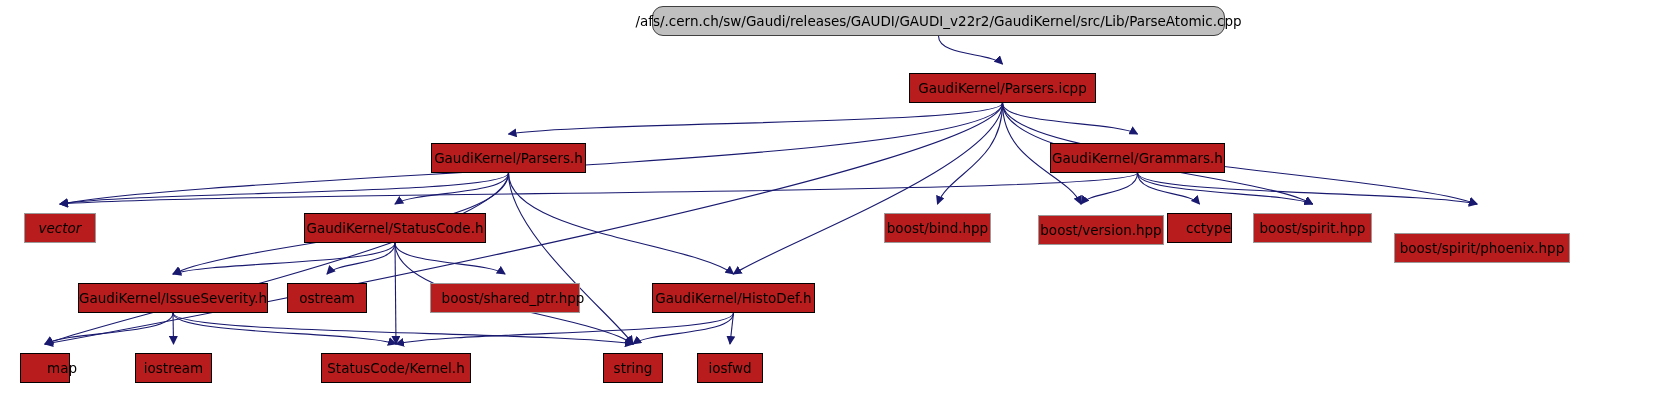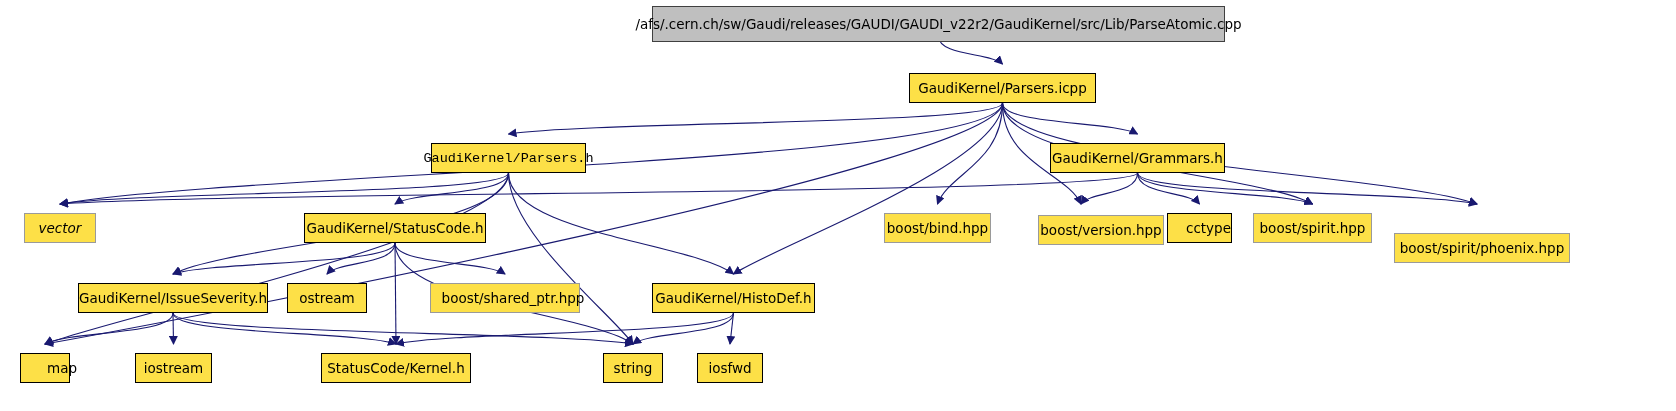--- a/index.html
+++ b/index.html
@@ -1,20 +1,20 @@
 <!DOCTYPE html>
 <html><head>
 <meta charset="utf-8">
 <style>
   html,body{margin:0;padding:0;background:#ffffff;}
   #canvas{position:relative;width:1676px;height:411px;background:#ffffff;
     font-family:"DejaVu Sans","Liberation Sans",sans-serif;}
   svg.edges{position:absolute;left:0;top:0;width:1676px;height:411px;overflow:visible;}
   .node{position:absolute;box-sizing:border-box;display:flex;align-items:center;
-    justify-content:center;background:#fde047;border:1px solid #000000;
+    justify-content:center;background:#b91c1c;border:1px solid #000000;
     font-size:13.5px;color:#000000;white-space:nowrap;letter-spacing:0px;height:30px;}
   .node.root{background:#bfbfbf;border:1px solid #404040;}
   .node.ext{border:1px solid #9a9a9a;}
 </style>
 </head>
 <body>
 
 <div id="canvas">
   <svg class="edges" viewBox="0 0 1676 411">
     <defs>
@@ -52,27 +52,27 @@
         <path d="M173,313 C173,335 68.03999999999999,331 45,344" fill="none" stroke="#191970" stroke-width="1.1" marker-end="url(#ah)"></path>
         <path d="M173,313 L173.5,344" fill="none" stroke="#191970" stroke-width="1.1" marker-end="url(#ah)"></path>
         <path d="M173,313 C173,335 355.86,331 396,344" fill="none" stroke="#191970" stroke-width="1.1" marker-end="url(#ah)"></path>
         <path d="M173,313 C173,335 550.2,331 633,344" fill="none" stroke="#191970" stroke-width="1.1" marker-end="url(#ah)"></path>
         <path d="M733.5,313 C733.5,335 456.75,331 396,344" fill="none" stroke="#191970" stroke-width="1.1" marker-end="url(#ah)"></path>
         <path d="M733.5,313 C733.5,335 651.09,331 633,344" fill="none" stroke="#191970" stroke-width="1.1" marker-end="url(#ah)"></path>
         <path d="M733.5,313 L730,344" fill="none" stroke="#191970" stroke-width="1.1" marker-end="url(#ah)"></path>
       </g>
   </svg>
   <div id="node-layer">
-      <div class="node root" style="left: 652px; top: 6px; width: 573px; height: 36px;">
+      <div class="node root" style="left: 652px; top: 6px; width: 573px; height: 30px; border-radius: 11px;">
         <span>/afs/.cern.ch/sw/Gaudi/releases/GAUDI/GAUDI_v22r2/GaudiKernel/src/Lib/ParseAtomic.cpp</span>
       </div>
       <div class="node" style="left: 909px; top: 73px; width: 187px; height: 30px;">
         <span>GaudiKernel/Parsers.icpp</span>
       </div>
-      <div class="node" style="left: 431px; top: 143px; width: 155px; height: 30px; font-family: Liberation Mono, monospace;">
+      <div class="node" style="left: 431px; top: 143px; width: 155px; height: 30px;">
         <span>GaudiKernel/Parsers.h</span>
       </div>
       <div class="node" style="left: 1050px; top: 143px; width: 175px; height: 30px; align-items: center;">
         <span>GaudiKernel/Grammars.h</span>
       </div>
       <div class="node ext" style="left: 24px; top: 213px; width: 72px; height: 30px; font-style: italic;">
         <span>vector</span>
       </div>
       <div class="node" style="left: 304px; top: 213px; width: 182px; height: 30px;">
         <span>GaudiKernel/StatusCode.h</span>

